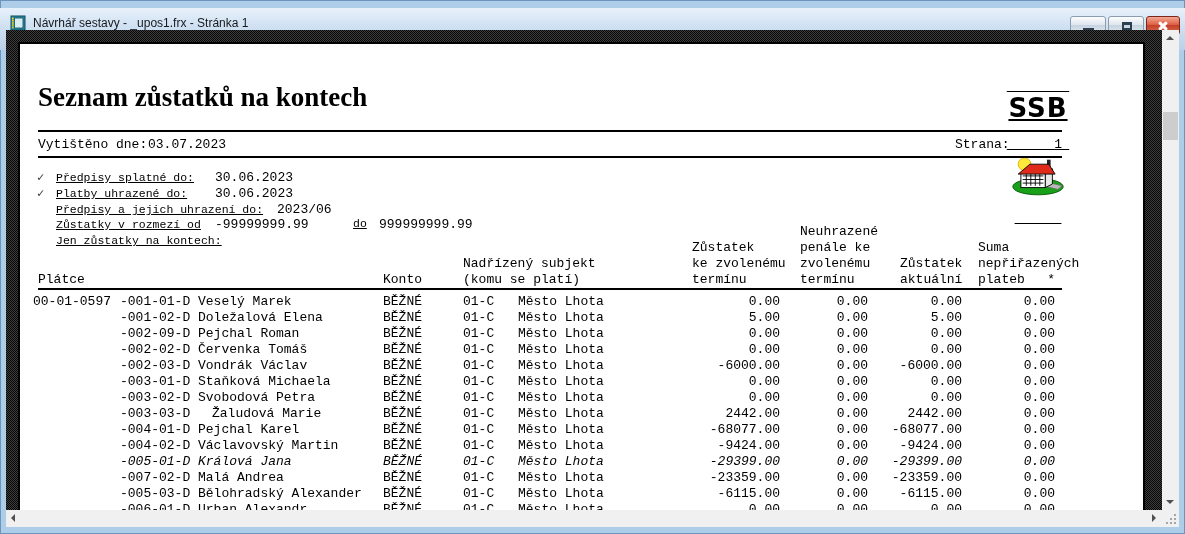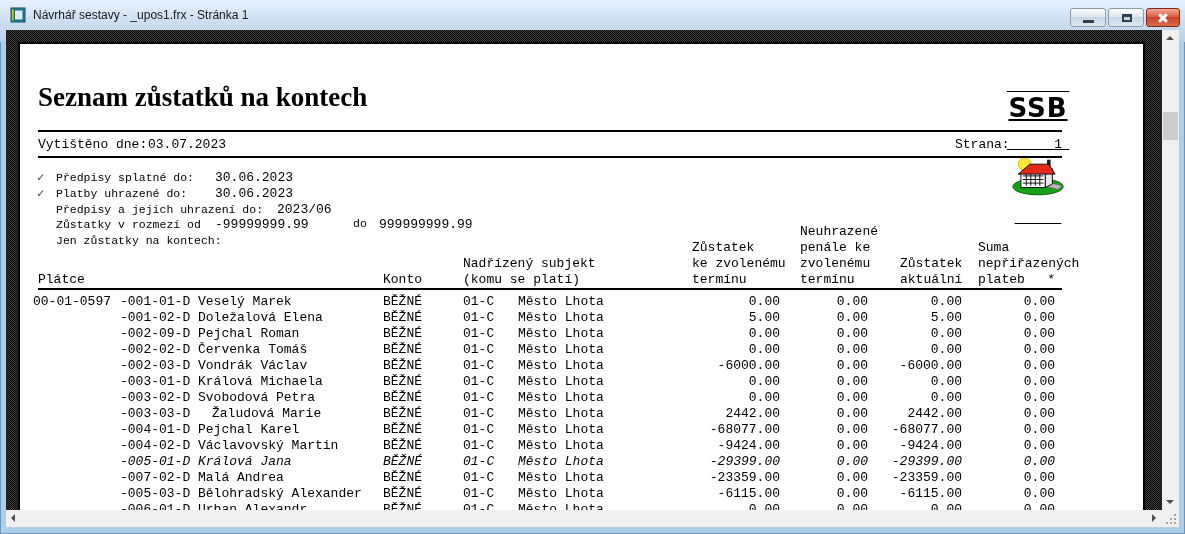--- a/index.html
+++ b/index.html
@@ -1,21 +1,21 @@
 <!DOCTYPE html>
 <html><head>
 <meta charset="utf-8">
 <style>
   html,body{margin:0;padding:0;background:#777;}
   *{box-sizing:border-box;}
   .window{position:relative;width:1185px;height:534px;background:#aecde8;
     font-family:"Liberation Sans",sans-serif;overflow:hidden;
     box-shadow:inset 0 0 0 1px #6d94ba;}
   
-  .titlebar{position:absolute;left:0;top:0;width:1185px;height:42px;
+  .titlebar{position:absolute;left:0;top:8px;width:1185px;height:42px;
     background:linear-gradient(#e8f1fb,#cfe0f2 45%,#b9d1e9);}
   .win-icon{position:absolute;left:10px;top:7px;width:16px;height:16px;}
   .title-text{position:absolute;left:33px;top:0;line-height:30px;font-size:12px;color:#15191d;white-space:nowrap;}
   .winbtns{position:absolute;right:5px;top:8px;display:flex;gap:2px;}
   .wbtn{width:36px;height:19px;border:1px solid #8a9cad;border-radius:3px;position:relative;
     background:linear-gradient(#fdfdfe,#dde5ec 48%,#c6d3df 48%,#e1e9f0);}
   .wbtn.close{width:34px;border-color:#7e2619;
     background:linear-gradient(#f3a993,#dd6044 45%,#c23d27 45%,#d96f4e);}
   .glyph-min{position:absolute;left:12px;top:11px;width:11px;height:3px;background:#2d3e50;}
   .glyph-max{position:absolute;left:13px;top:5px;width:10px;height:8px;border:2px solid #2d3e50;border-top-width:3px;}
@@ -28,21 +28,21 @@
     background:repeating-conic-gradient(#3f3f3f 0% 25%,#060606 0% 50%) 0 0/2px 2px;}
   .page{position:absolute;left:12px;top:12px;width:1127px;height:468px;background:#fff;
     border:2px solid #000;border-bottom:none;overflow:hidden;
     font-family:"Liberation Mono","DejaVu Sans Mono",monospace;font-size:13px;color:#000;}
   .abs{position:absolute;white-space:pre;}
   .report-title{left:18px;top:38px;font-family:"Liberation Serif",serif;font-weight:bold;font-size:27px;margin:0;}
   .rule{position:absolute;left:18px;width:1024px;height:2px;background:#000;}
   .logo{left:968px;top:20px;width:100px;text-align:center;}
   .logo .ssb{font-family:"DejaVu Sans",sans-serif;font-weight:bold;font-size:26px;letter-spacing:1px;line-height:28px;}
   .logo svg{display:block;margin:2px auto 0;}
-  .flabel{font-size:11.5px;}
+  .flabel{font-size:11.5px;text-decoration:underline;}
   .filter-line{position:absolute;left:0;right:0;height:16px;}
   .filter-line .fcheck{position:absolute;left:17px;top:0;font-size:12px;color:#333;}
   .filter-line .flabel{position:absolute;left:36px;top:1px;}
   .filter-line .fval{position:absolute;top:0;}
   .filter-line .fdo{left:auto;}
   .hcell,.tcell{position:absolute;white-space:pre;line-height:16px;}
   .right{text-align:right;width:100px;}
   .trow{position:absolute;left:0;right:0;height:16px;}
   
   .vscroll{position:absolute;right:0;top:0;width:17px;height:480px;background:#f0f0f0;}
@@ -228,21 +228,21 @@
             <span class="tcell" style="left: 363px;">BĚŽNÉ</span>
             <span class="tcell" style="left: 443px;">01-C</span>
             <span class="tcell" style="left: 498px;">Město Lhota</span>
             <span class="tcell right" style="left: 660px;">-6000.00</span>
             <span class="tcell right" style="left: 748px;">0.00</span>
             <span class="tcell right" style="left: 842px;">-6000.00</span>
             <span class="tcell right" style="left: 935px;">0.00</span>
           </div>
           <div class="trow" style="top: 330px;">
             <span class="tcell" style="left: 100px;">-003-01-D</span>
-            <span class="tcell" style="left: 178px;">Králová Michaela</span>
+            <span class="tcell" style="left: 178px;">Staňková Michaela</span>
             <span class="tcell" style="left: 363px;">BĚŽNÉ</span>
             <span class="tcell" style="left: 443px;">01-C</span>
             <span class="tcell" style="left: 498px;">Město Lhota</span>
             <span class="tcell right" style="left: 660px;">0.00</span>
             <span class="tcell right" style="left: 748px;">0.00</span>
             <span class="tcell right" style="left: 842px;">0.00</span>
             <span class="tcell right" style="left: 935px;">0.00</span>
           </div>
           <div class="trow" style="top: 346px;">
             <span class="tcell" style="left: 100px;">-003-02-D</span>

